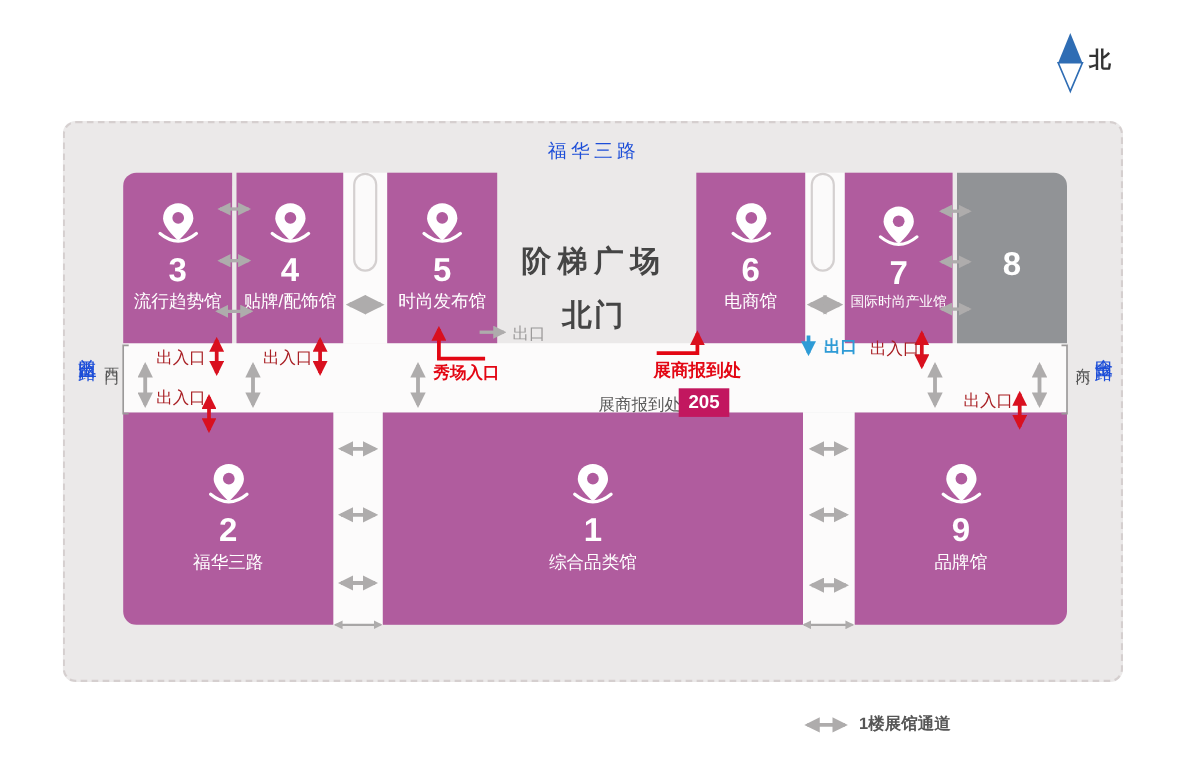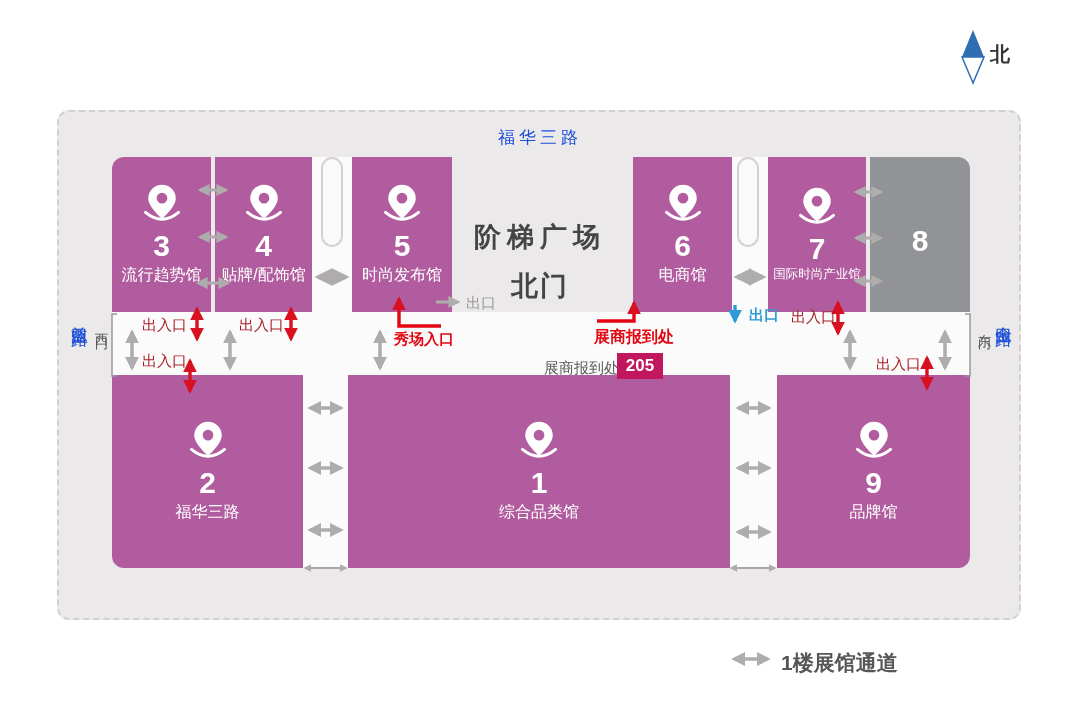--- a/index.html
+++ b/index.html
@@ -23,21 +23,21 @@
   .gate-side{color:#555;font-size:13.5px;font-weight:500;writing-mode:vertical-rl;letter-spacing:2px;}
   .big-dark{color:#454545;font-size:27px;font-weight:bold;}
   .ctr{width:200px;text-align:center;}
   .red-dark{color:#a81e23;font-size:15px;font-weight:normal;}
   .red-bright{color:#e30613;font-size:15px;font-weight:bold;}
   .gray-txt{color:#9b9999;font-size:15px;}
   .blue-txt{color:#2e9bd6;font-size:15px;font-weight:bold;}
   .checkin{color:#5a5a5a;font-size:15px;}
   .badge{left:617px;top:353px;width:46px;height:26px;background:#c2175f;color:#fff;
          font-size:17px;font-weight:bold;text-align:center;line-height:26px;}
-  .legend-lbl{color:#565656;font-size:21px;font-weight:bold;}
+  .legend-lbl{color:#565656;font-size:15px;font-weight:bold;}
   .north-lbl{color:#333;font-size:20px;font-weight:bold;}
   svg.overlay{position:absolute;left:0;top:0;pointer-events:none;}
 </style>
 </head>
 <body>
 
 <div id="page">
 
   <svg class="overlay" style="left:958px;top:28px" width="30" height="58">
     <polygon points="15,2 4,29 26,29" fill="#2f6db4"></polygon>

